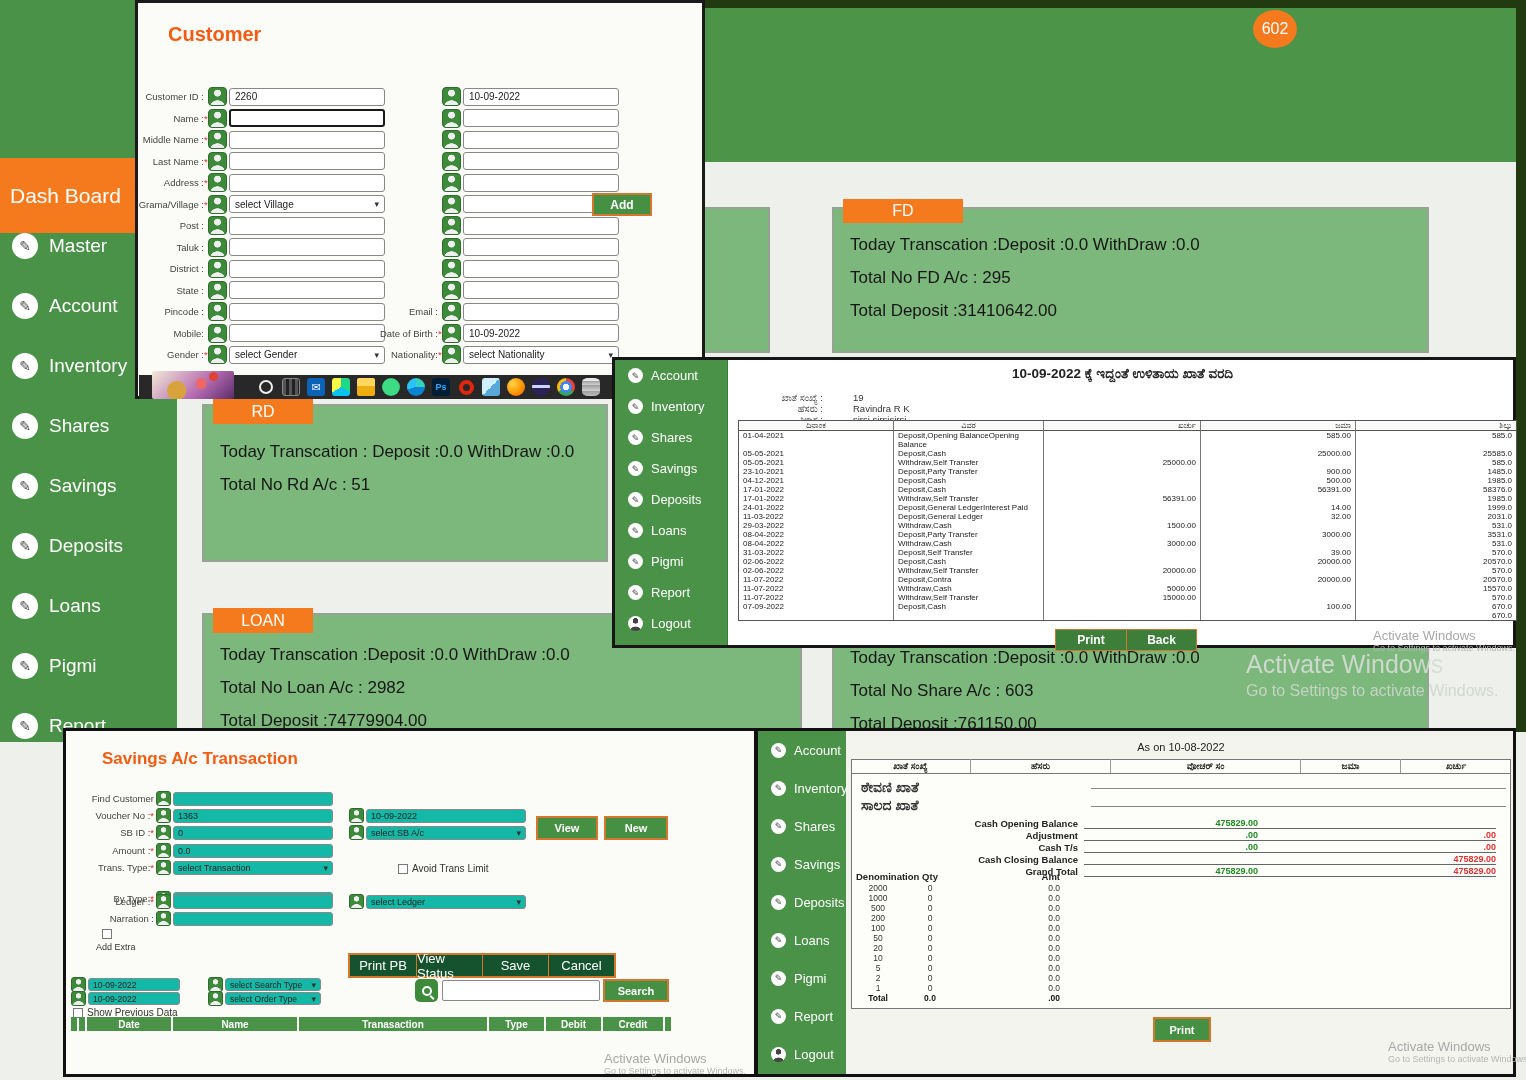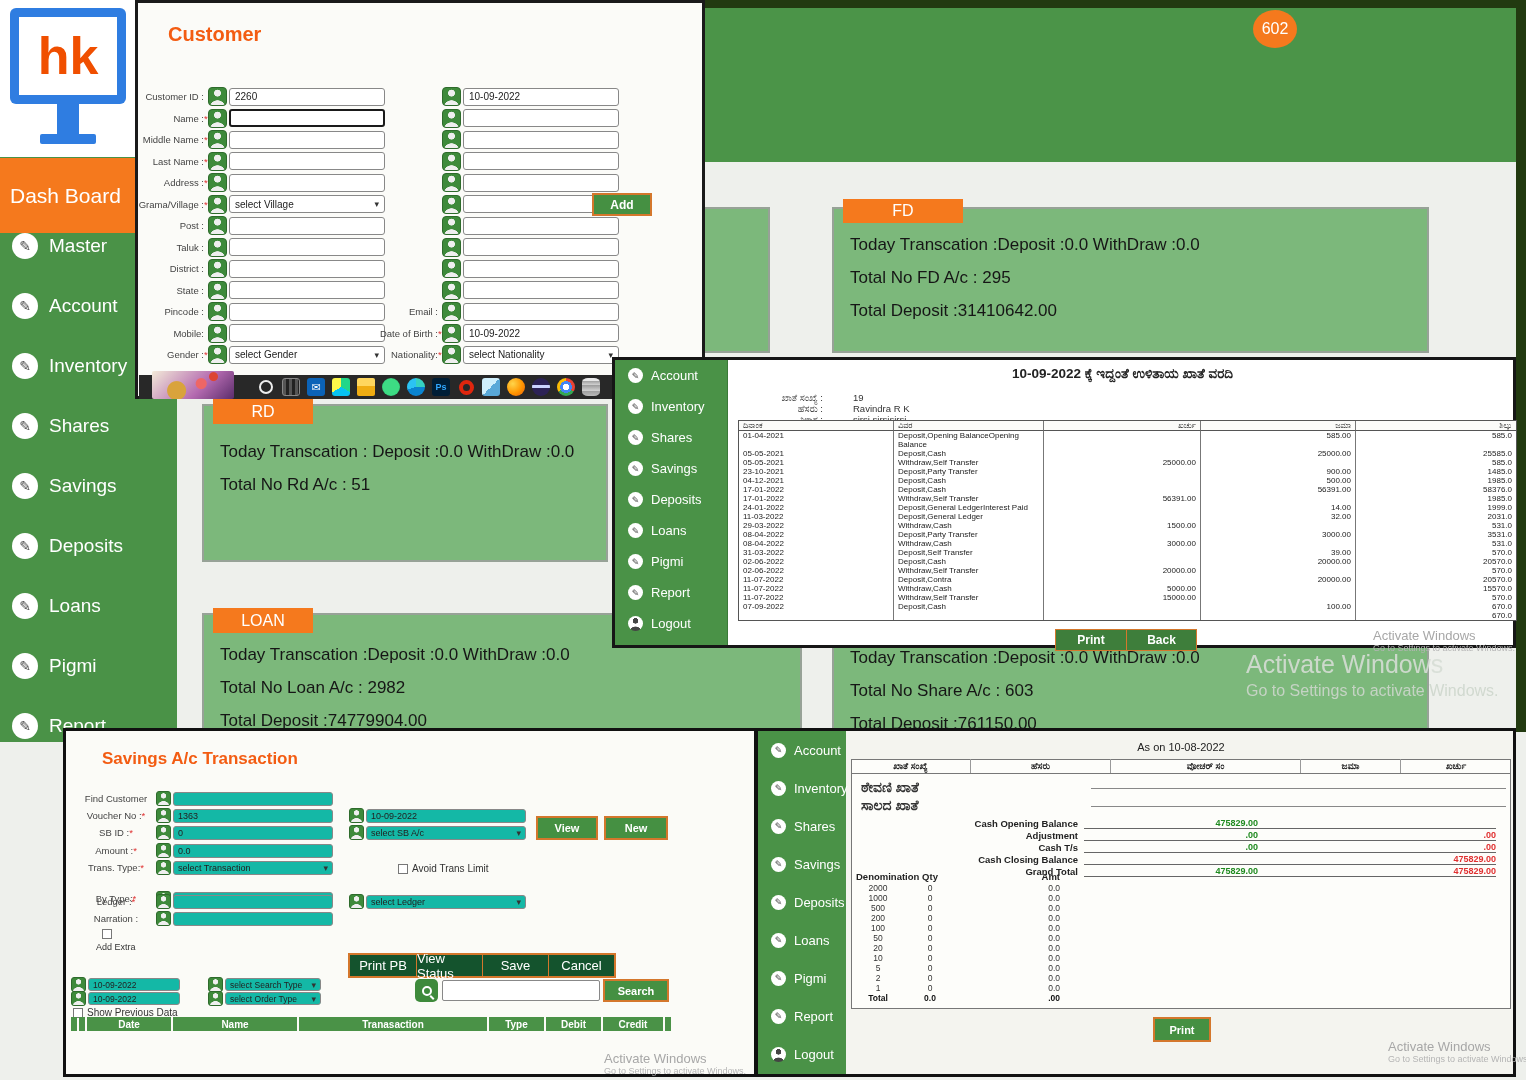--- a/index.html
+++ b/index.html
@@ -100,36 +100,36 @@
     border:3px solid #161616;z-index:6}
   .msb{position:absolute;left:0;top:0;width:113px;height:100%;background:#4a9247;border-right:1px solid #3a7a38}
   .msitem{height:31px;display:flex;align-items:center;gap:8px;padding-left:13px;color:#fff;font-size:13px}
   .r1-title{position:absolute;left:120px;top:6px;width:775px;text-align:center;font-size:13.5px;
     font-weight:bold;color:#222}
   .r1-meta{position:absolute;left:130px;top:32px;font-size:9.5px;color:#333;line-height:11px;display:flex}
   .r1-meta .ml{width:78px;text-align:right}
   .r1-meta .mv{margin-left:30px}
   .r1grid{position:absolute;left:123px;top:60px;display:grid;
     grid-template-columns:155px 150px 157px 155px 160px;border:1px solid #555;background:#fff;color:#222}
-  .r1h{font-size:9px;border-bottom:1px solid #555;padding:1px 0;background:#fbfbf9}
+  .r1h{font-size:9px;text-align:center;border-bottom:1px solid #555;padding:1px 0;background:#fbfbf9}
   .r1row{display:contents}
   .r1grid .c0,.r1grid .c1{font-size:8px;line-height:9px;padding:0 4px;border-right:1px solid #777}
   .r1grid .c2,.r1grid .c3{font-size:8px;line-height:9px;padding:0 4px;text-align:right;border-right:1px solid #777}
   .r1grid .c4{font-size:8px;line-height:9px;padding:0 4px;text-align:right}
   .r1-btns{position:absolute;left:440px;top:269px;display:flex;border:1px solid #d4772c}
   .r1-btn{width:70px;height:20px;background:#3e7e3b;color:#fff;font-size:12px;font-weight:bold;
     display:flex;align-items:center;justify-content:center}
   .r1-btn + .r1-btn{border-left:1px solid #d4772c}
 
   
   .sav-win{position:absolute;left:63px;top:728px;width:694px;height:349px;background:#fbfbf7;
     border:3px solid #111;z-index:7}
   .sav-title{position:absolute;left:36px;top:18px;color:#f35c12;font-size:17px;font-weight:bold}
   .srow{position:absolute;left:12px;display:flex;align-items:center;height:15px}
-  .slabel{width:76px;text-align:center;font-size:9.5px;color:#444;white-space:nowrap;flex:none;margin-right:2px}
+  .slabel{width:76px;text-align:right;font-size:9.5px;color:#444;white-space:nowrap;flex:none;margin-right:2px}
   .sinput{height:14px;width:160px;border:1px solid #888;border-radius:3px;background:#14b8a6;font-size:9px;
     color:#222;display:flex;align-items:center;padding:0 4px;margin-left:2px}
   .sbtn-grp{position:absolute;left:282px;top:222px;display:flex;border:2px solid #d4772c}
   .sbtn{width:66px;height:21px;background:#14532d;color:#fff;font-size:13px;font-weight:normal;
     display:flex;align-items:center;justify-content:center}
   .sbtn + .sbtn{border-left:1px solid #d4772c}
   .sdate{position:absolute;display:flex;align-items:center}
   .sdate .sinput{width:92px;height:13px;font-size:8.5px}
   .ssel .sinput{width:96px;height:13px;font-size:8.5px}
   .mag-box{position:absolute;left:349px;top:248px;width:23px;height:23px;border-radius:5px;background:#3e8a3b;
@@ -211,29 +211,20 @@
     <div class="pl">Total Deposit :74779904.00</div>
   </div>
 
   <div class="gpanel" style="left:832px;top:608px;width:597px;height:130px">
     <div class="pl first" style="margin-top:38px">Today Transcation :Deposit :0.0 WithDraw :0.0</div>
     <div class="pl">Total No Share A/c : 603</div>
     <div class="pl">Total Deposit :761150.00</div>
   </div>
 
   <div class="sidebar">
-    <div class="logo-box">
-      <div class="monitor">
-        <div class="monitor-screen">
-            <span class="logo-txt">hk</span>
-          </div>
-      </div>
-      <div class="monitor-stand"></div>
-      <div class="monitor-base"></div>
-    </div>
     <div class="dash-item">Dash Board</div>
     <div class="nav">
 
         <div class="nav-item">
           <span class="pico">✎</span>
           <span>Master</span>
         </div>
 
         <div class="nav-item">
           <span class="pico">✎</span>

